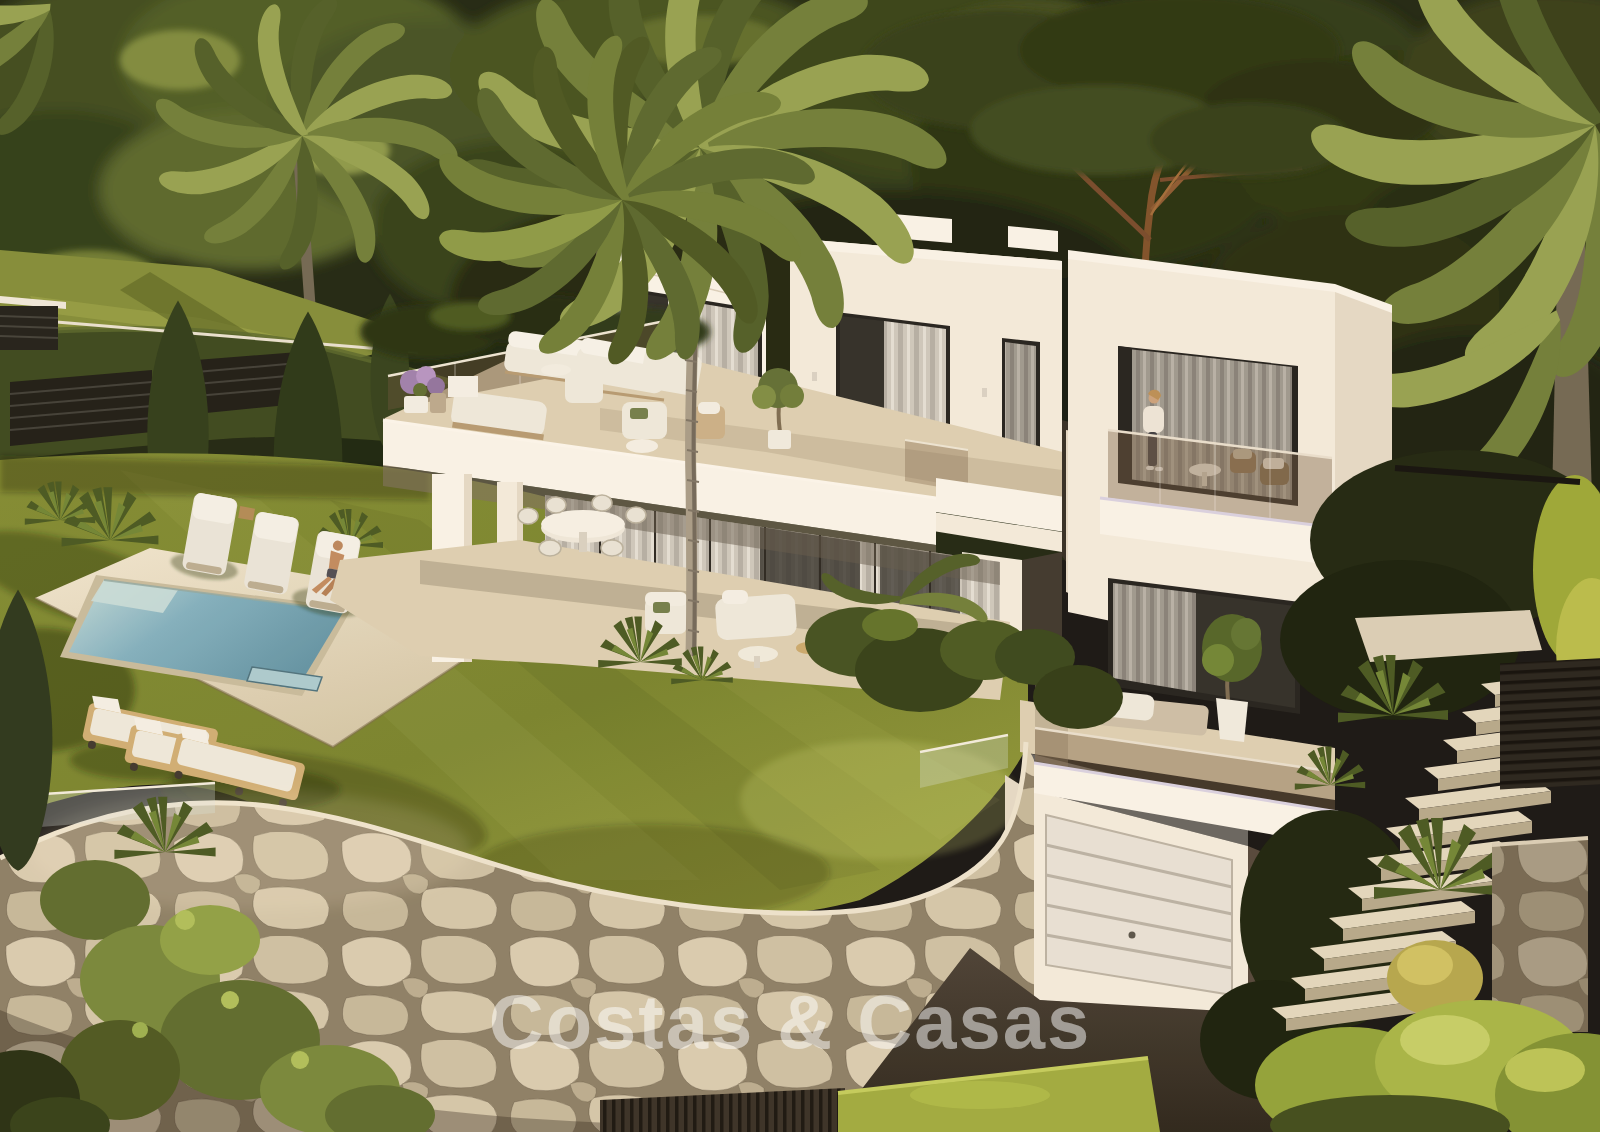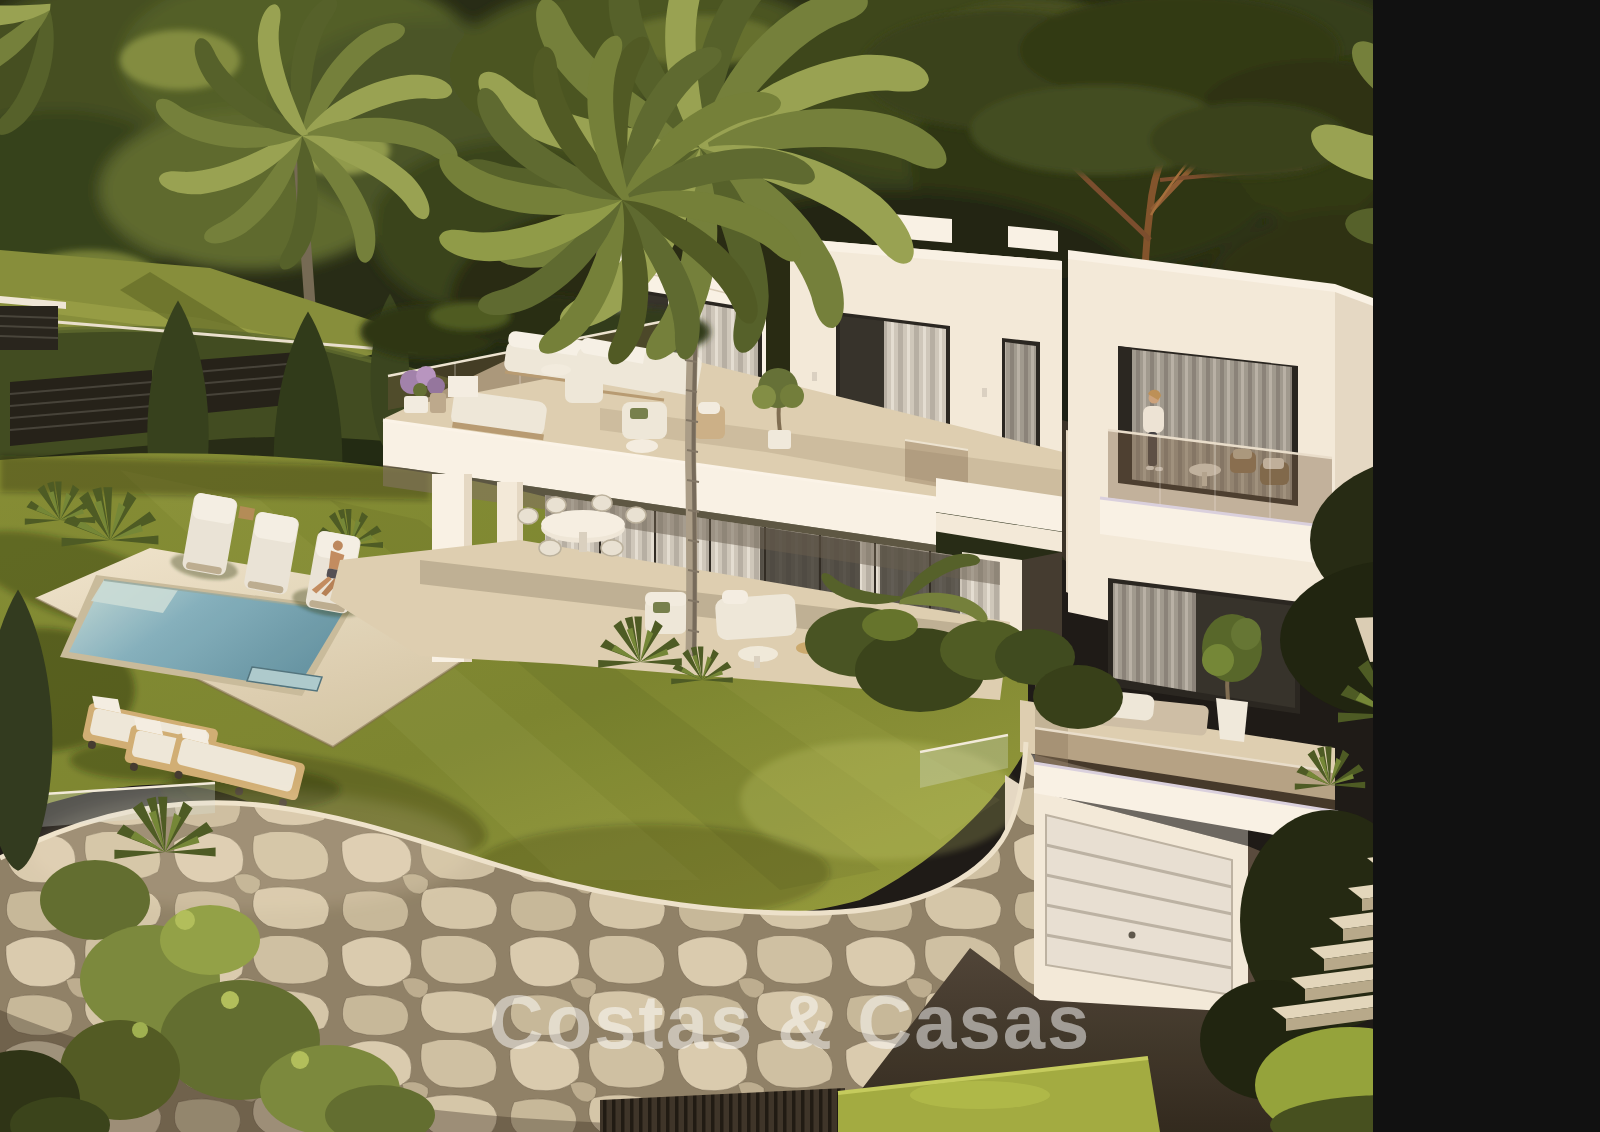--- a/index.html
+++ b/index.html
@@ -1,16 +1,16 @@
 <!DOCTYPE html>
 <html style="--wall: #f3ecdf; --wallBright: #f9f5eb; --wallShade: #e4dac8; --slabShadow: #7b7060; --glassDark: #2b2b27; --frame: #1e1e1c; --curtain: #cbc7be; --curtainDark: #9d9991; --floorBeige: #dcd0b4; --deck: #e8dfc8; --deckShade: #c9bda0; --grass: #7d892f; --grassLight: #98a23d; --grassDark: #5a661f; --treeDark: #1a220d; --treeMid: #2e3a16; --treeLight: #55652a; --palm: #6d7d38; --palmLight: #93a150; --palmDark: #4c5c26; --pineTrunk: #7c4e28; --poolShallow: #bcd8da; --poolDeep: #5f93a6; --stoneLight: #d8cdb3; --stoneJoint: #887c64; --drive: #38312a; --wood: #c9a96e; --cushion: #edeadf; --watermarkColor: rgba(255,255,255,0.5);"><head>
 <meta charset="utf-8">
 <style>
   html,body{margin:0;padding:0;background:#111;}
-  .stage{position:relative;width:1373px;height:1132px;overflow:hidden;
+  .stage{position:relative;width:1600px;height:1132px;overflow:hidden;
          font-family:"Liberation Sans", sans-serif;}
   svg{position:absolute;inset:0;display:block;}
   .wall{fill:var(--wall)} .wall-bright{fill:var(--wallBright)} .wall-shade{fill:var(--wallShade)}
   .glass{fill:var(--glassDark)} .frame{fill:var(--frame)}
   .floor{fill:var(--floorBeige)}
   .palmf{fill:var(--palm)} .palmf-l{fill:var(--palmLight)} .palmf-d{fill:var(--palmDark)}
   .cushion{fill:var(--cushion)} .woodf{fill:var(--wood)}
   .watermark{fill:var(--watermarkColor);font-family:"Liberation Sans", sans-serif;
              font-weight:700;letter-spacing:2px;}
 </style>

